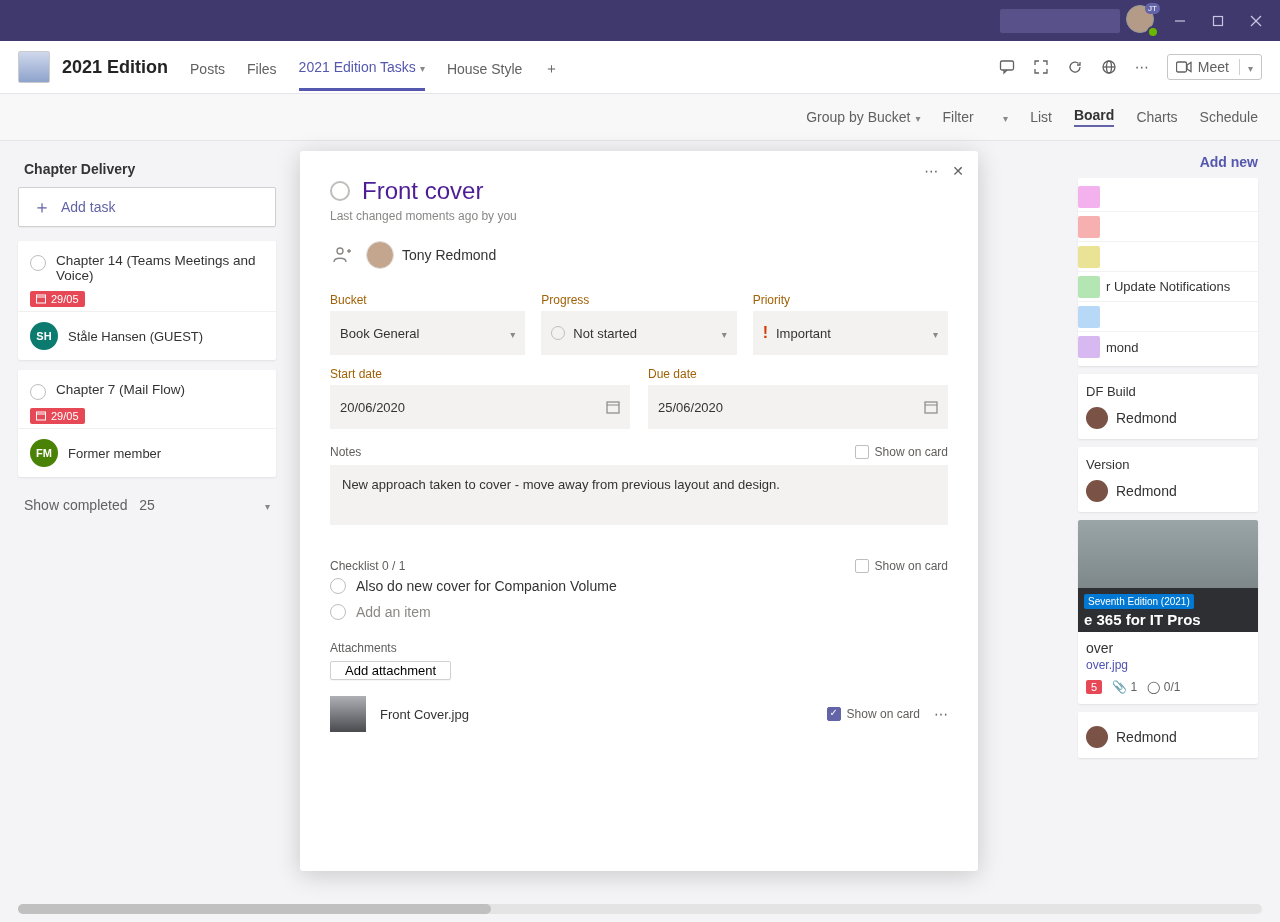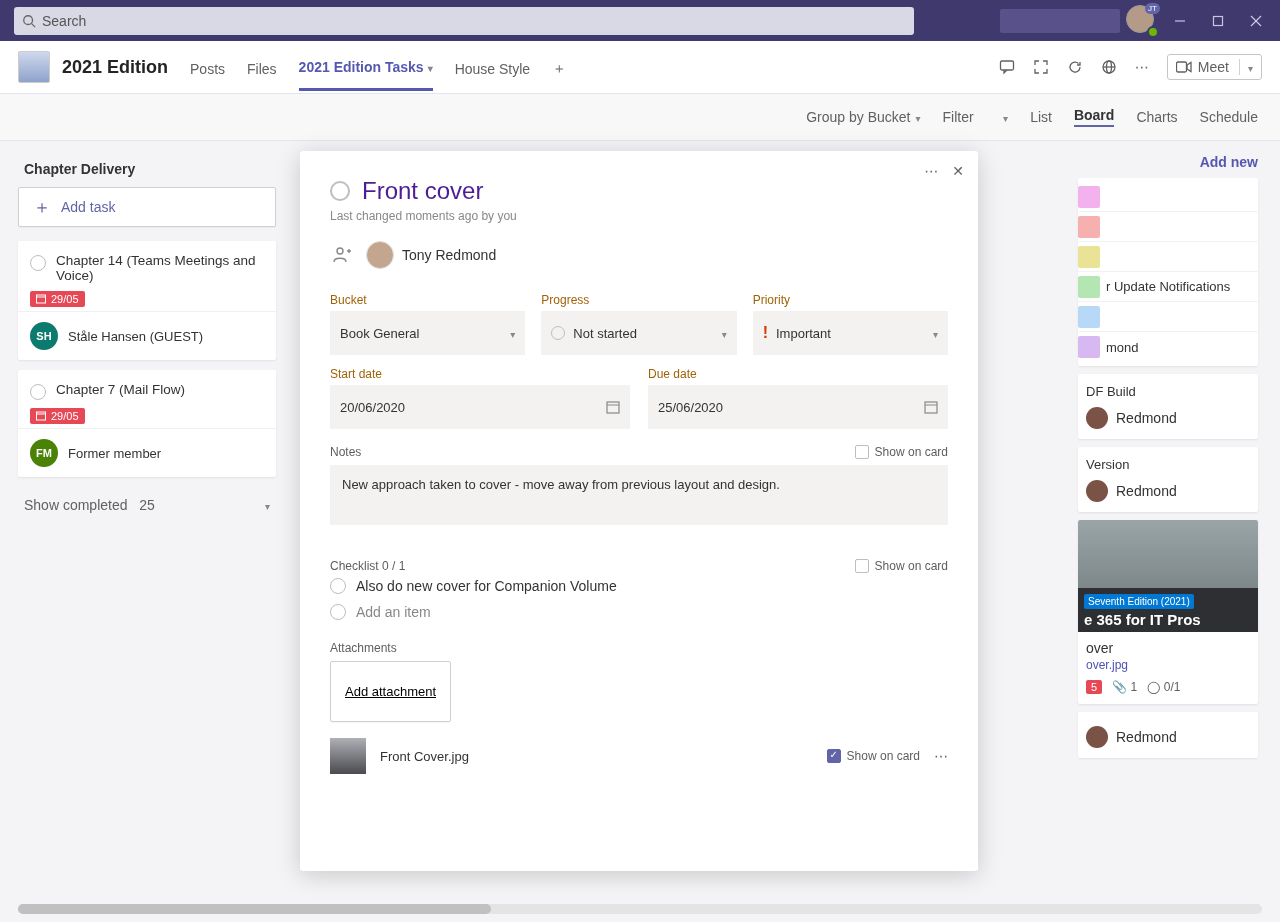--- a/index.html
+++ b/index.html
@@ -16,21 +16,21 @@
   .avatar-badge { position: absolute; top: -2px; right: -2px; background: #6264a7; color: #fff; font-size: 8px; padding: 1px 3px; border-radius: 6px; }
   .presence-dot { position: absolute; bottom: -1px; right: -1px; width: 12px; height: 12px; background: #6bb700; border: 2px solid #40396e; border-radius: 50%; }
   .winctl { width: 32px; height: 32px; display: flex; align-items: center; justify-content: center; color: #c7c5e0; cursor: pointer; }
 
   
   .chan-header { height: 53px; background: #fff; border-bottom: 1px solid #e4e4ea; display: flex; align-items: center; padding: 0 18px; gap: 12px; }
   .chan-thumb { width: 32px; height: 32px; background: linear-gradient(#cfd8ec,#8ea3cc); border-radius: 2px; border:1px solid #ccc;}
   .chan-title { font-size: 18px; font-weight: 700; color: #252424; }
   .tabs { display: flex; gap: 22px; margin-left: 10px; }
   .tab { color: #616161; padding: 16px 0 13px 0; cursor: pointer; display: flex; align-items: center; gap: 4px; }
-  .tab.active { color: #5558af; border-bottom: 3px solid #5558af; font-weight: 700; }
+  .tab.active { color: #5558af; border-bottom: 3px solid #5558af; font-weight: 400; }
   .tab-plus { color: #616161; }
   .chan-right { margin-left: auto; display: flex; align-items: center; gap: 18px; color: #616161; }
   .meet-btn { border: 1px solid #c8c6c4; border-radius: 3px; padding: 4px 8px; display: flex; align-items: center; gap: 6px; background: #fff; cursor: pointer; }
   .meet-btn .chev { border-left: 1px solid #d0d0d0; padding-left: 8px; margin-left: 4px; }
 
   
   .toolbar { height: 47px; background: #f8f8f8; border-bottom: 1px solid #e4e4ea; display: flex; align-items: center; justify-content: flex-end; padding: 0 22px; gap: 22px; color: #616161; }
   .toolbar .view.active { color: #333; border-bottom: 2px solid #6264a7; padding-bottom: 2px; font-weight: 600; }
   .toolbar .drop { display: inline-flex; align-items: center; gap: 5px; cursor: pointer; }
 
@@ -98,21 +98,21 @@
   .soc { display:flex; align-items:center; gap:6px; font-size:12px; color:#605e5c;}
   .soc .cb{width:14px;height:14px;border:1.5px solid #bfbebb;border-radius:2px;}
   .soc .cb.checked{background:#6264a7;border-color:#6264a7; position:relative;}
   .soc .cb.checked::after{content:"✓"; color:#fff; font-size:10px; position:absolute; top:-1px; left:2px;}
   .notes-box { margin-top: 6px; background: #f3f2f1; padding: 12px; font-size: 13px; color: #333; min-height: 60px; }
   .checklist { margin-top: 18px; }
   .chk-item { display:flex; align-items:center; gap:10px; padding: 5px 0; }
   .chk-item .c { width:16px; height:16px; border:1.6px solid #bfbebb; border-radius:50%; }
   .chk-item.add { color:#8a8886; }
   .att-sec { margin-top: 14px; }
-  .add-att-btn { margin-top: 6px; border:1px solid #d0d0d0; background:#fff; padding: 22px 14px; border-radius:2px; font-size:13px; cursor:pointer; box-shadow: 0 1px 1px rgba(0,0,0,0.04); text-decoration: underline;}
+  .add-att-btn { margin-top: 6px; border:1px solid #d0d0d0; background:#fff; padding: 1px 14px; border-radius:2px; font-size:13px; cursor:pointer; box-shadow: 0 1px 1px rgba(0,0,0,0.04);}
   .att-row { display:flex; align-items:center; margin-top: 16px; }
   .att-thumb { width:36px; height:36px; background: linear-gradient(#aeb0b5,#4a4b4f); margin-right: 14px; }
   .att-name { font-size:13px; color:#333; }
   .att-right { margin-left:auto; display:flex; align-items:center; gap:14px; }
   .comments-sec { margin-top: 22px; }
   .comments-sec h3 { font-size: 14px; font-weight: 600; color:#333; margin-bottom: 8px; }
   .comment-box { background:#f3f2f1; min-height: 48px; padding: 10px; color:#8a8886; font-size:13px; }
   .send-row { display:flex; justify-content:flex-end; margin-top: 16px; }
   .send-btn { background:#f3f2f1; color:#8a8886; padding: 6px 22px; border:none; border-radius:2px; font-size:13px; }
 
@@ -120,27 +120,20 @@
   .bottom-bar{position:absolute; left:18px; right:18px; bottom:8px; height:10px; background:#e4e4e4; border-radius:5px;}
   .bottom-bar .th{height:10px;width:38%;background:#c0c0c0;border-radius:5px;}
 
   .chev-down::after{content:"▾"; font-size:10px; color:#888;}
   svg{display:block;}
 </style>
 </head>
 <body>
 
 <div class="titlebar">
-  <div class="search-box">
-    <svg class="si" width="14" height="14" viewBox="0 0 16 16">
-        <circle cx="7" cy="7" r="5" stroke="#666" stroke-width="1.5" fill="none"></circle>
-        <line x1="11" y1="11" x2="15" y2="15" stroke="#666" stroke-width="1.5"></line>
-      </svg>
-    <span>Search</span>
-  </div>
   <div class="title-right">
     <div class="blurred-name"></div>
     <div class="avatar-wrap">
       <div class="avatar"></div>
       <div class="avatar-badge">JT</div>
       <div class="presence-dot"></div>
     </div>
     <div class="winctl">
         <svg width="12" height="12">
           <line x1="1" y1="6" x2="11" y2="6" stroke="#c7c5e0" stroke-width="1.2"></line>

